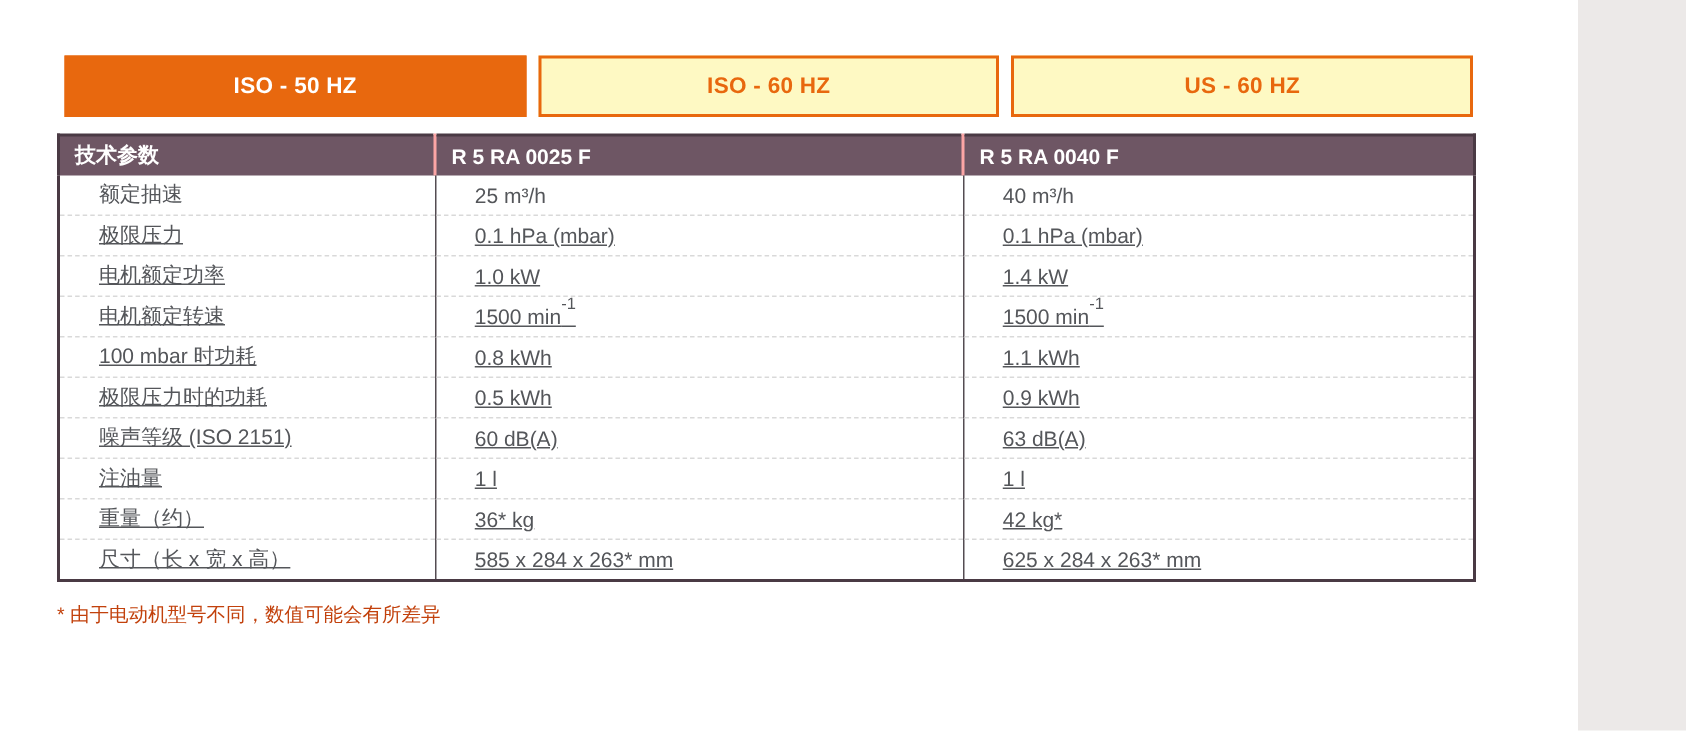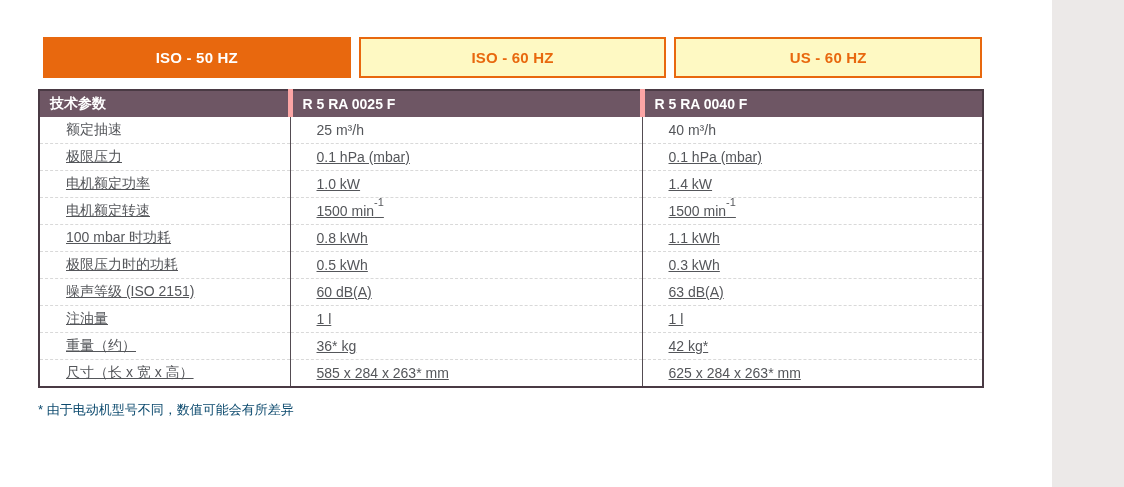--- a/index.html
+++ b/index.html
@@ -52,41 +52,41 @@
   table.spec col.c3 { width: 341px; }
   table.spec th {
     background: #6E5664;
     color: #ffffff;
     font-weight: bold;
     text-align: left;
     height: 27px;
     padding: 3px 10px;
     font-size: 14px;
   }
-  table.spec th + th { border-left: 5px solid #fca5a5; }
+  table.spec th + th { border-left: 2px solid #fca5a5; }
   table.spec td {
     height: 26px;
     padding: 4px 26px;
     color: #54565A;
     background: #ffffff;
     white-space: nowrap;
     overflow: hidden;
   }
   table.spec td + td { border-left: 1px solid #544C52; }
   table.spec tbody tr + tr td { border-top: 1px dashed #D9D9D9; text-decoration: underline; }
   table.spec sup {
     font-size: 11px;
     position: relative; top: -4px;
     line-height: 0;
   }
   
   .footnote {
     margin-top: 13px;
     font-size: 13px;
-    color: #0c4a6e;
+    color: #c2410c;
   }
 </style>
 </head>
 <body>
 
 <div class="page-gutter"></div>
 
 <div class="content">
 
   <div class="tabs">
@@ -131,21 +131,21 @@
             <td><span>1500 min</span><sup>-1</sup></td>
           </tr>
           <tr>
             <td>100 mbar 时功耗</td>
             <td>0.8 kWh</td>
             <td>1.1 kWh</td>
           </tr>
           <tr>
             <td>极限压力时的功耗</td>
             <td>0.5 kWh</td>
-            <td>0.3 kWh</td>
+            <td>0.9 kWh</td>
           </tr>
           <tr>
             <td>噪声等级 (ISO 2151)</td>
             <td>60 dB(A)</td>
             <td>63 dB(A)</td>
           </tr>
           <tr>
             <td>注油量</td>
             <td>1 l</td>
             <td>1 l</td>

